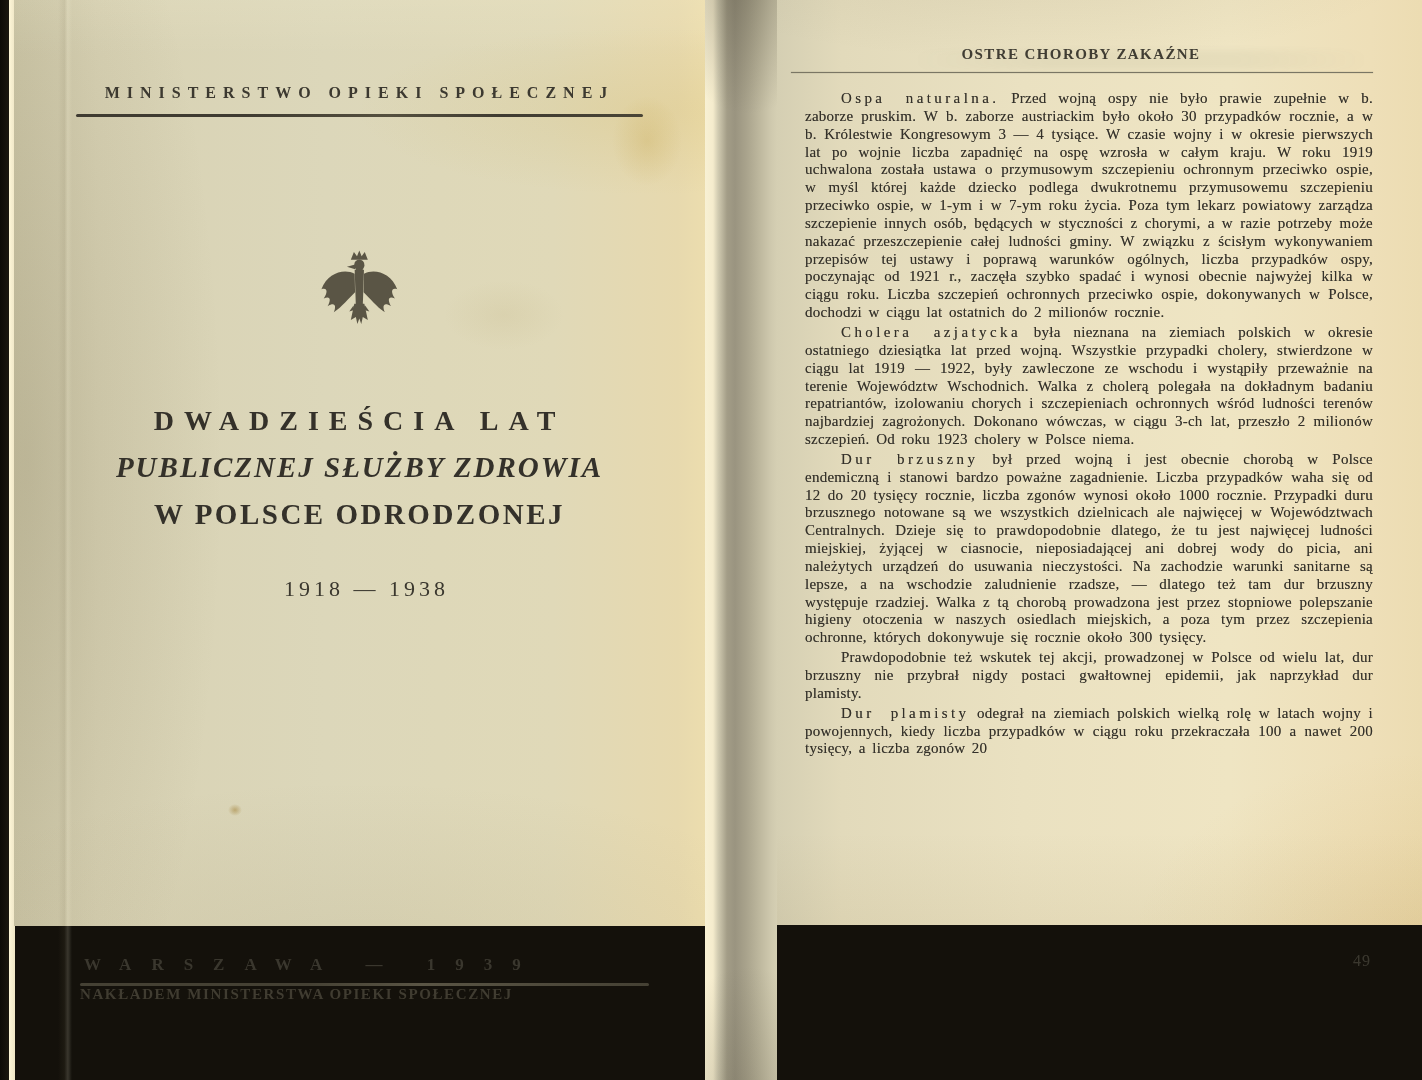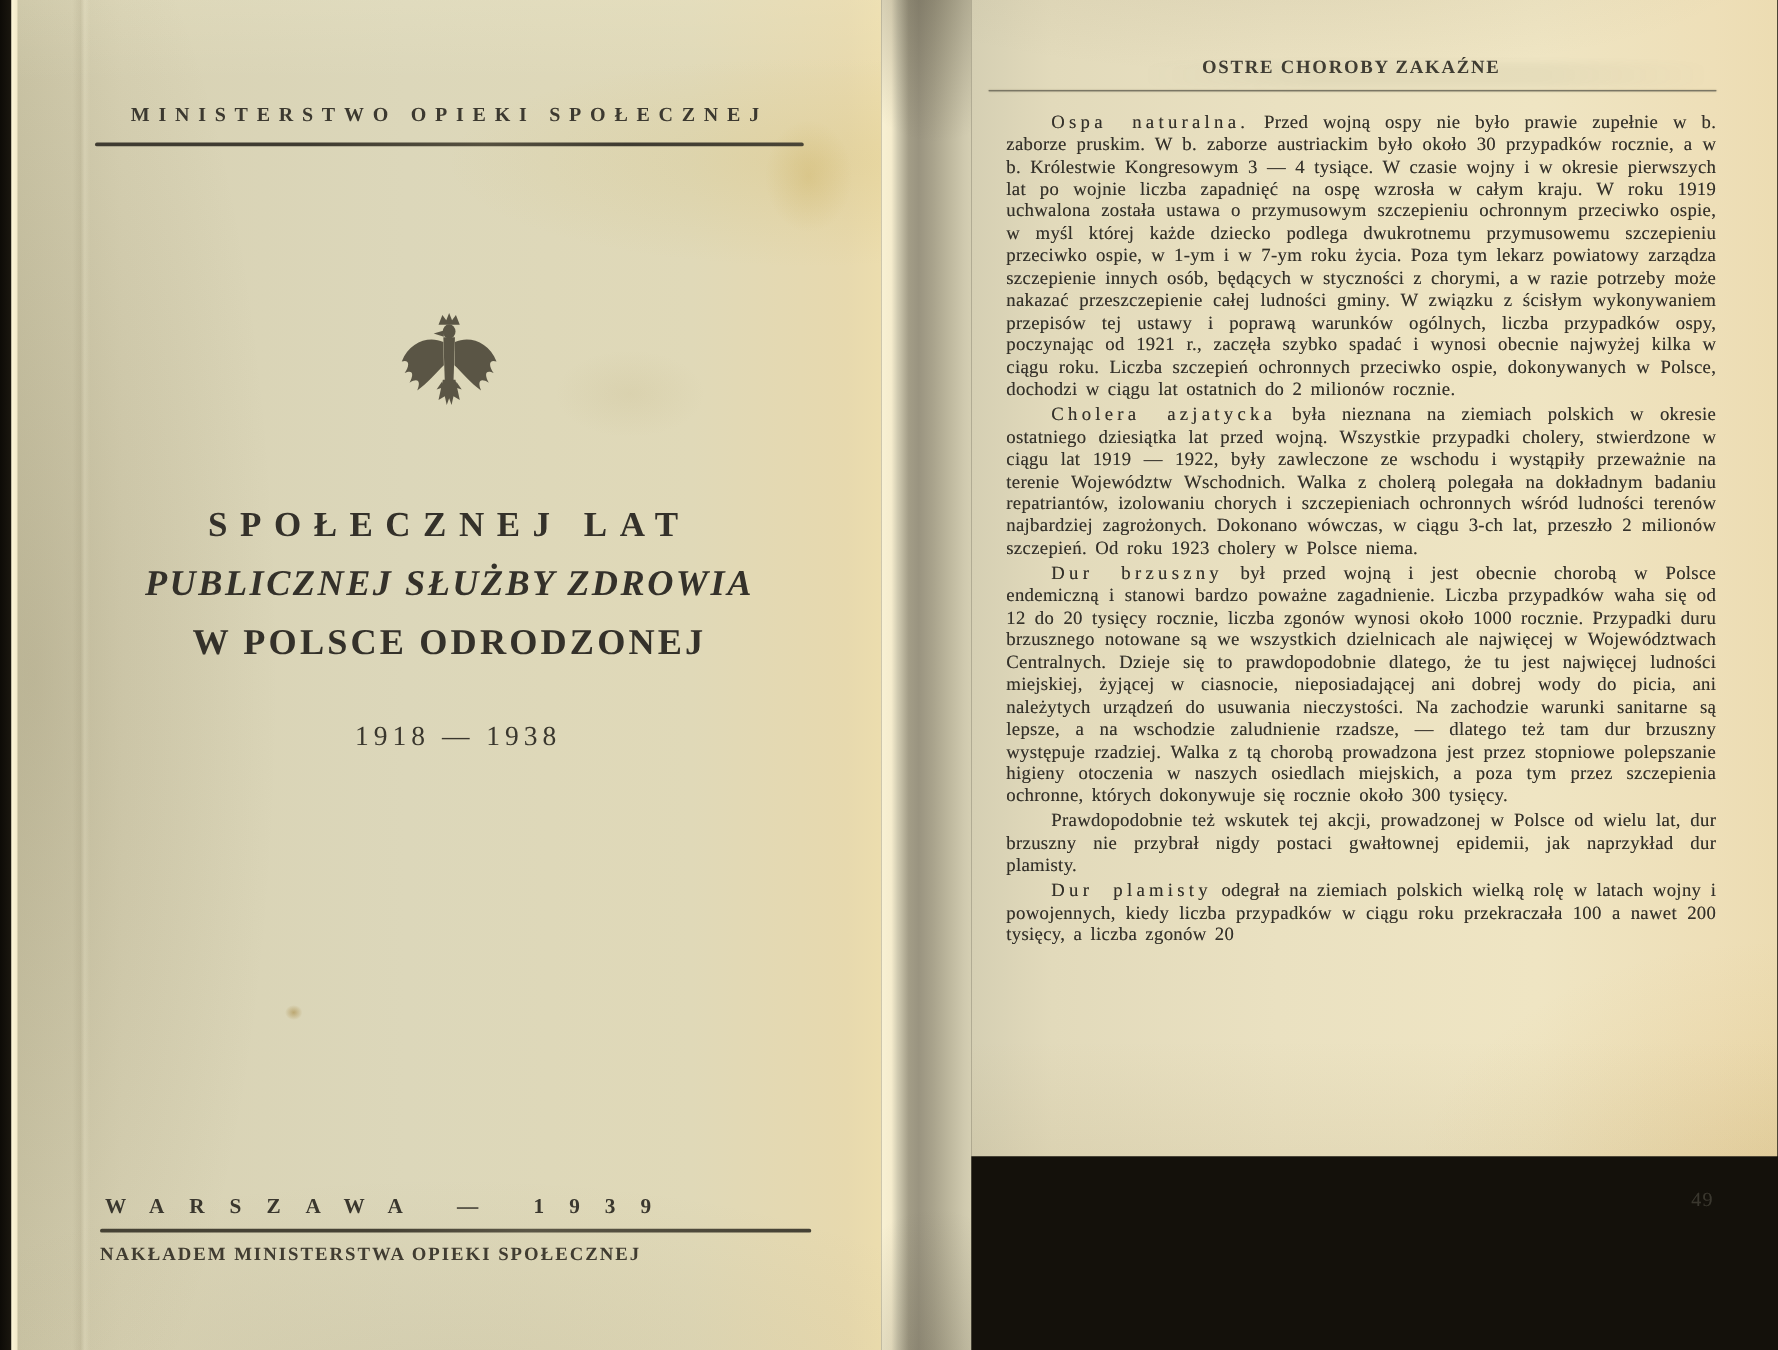--- a/index.html
+++ b/index.html
@@ -10,21 +10,21 @@
   }
   .scan{position:absolute;inset:0;}
 
   
   .book-edge{position:absolute;left:0;top:0;width:10px;height:1080px;
     background:linear-gradient(to right,#0d0b07,#1c1810);}
   .edge-highlight{position:absolute;left:9px;top:0;width:6px;height:1080px;
     background:linear-gradient(to right,#fdf6d8,#efe6c6);}
 
   
-  .page-left{position:absolute;left:14px;top:0;width:691px;height:1080px;
+  .page-left{position:absolute;left:14px;top:0;width:691px;height:926px;
     background:linear-gradient(to right,#cdc7a8 0%,#d8d2b4 12%,#dcd7ba 45%,#e0d9b8 78%,#e7d9ae 96%,#ecddae 100%);}
   .page-left::before{content:"";position:absolute;inset:0;
     background:
       radial-gradient(ellipse 420px 120px at 92% 12%, rgba(196,164,60,.14), transparent 70%),
       radial-gradient(ellipse 700px 260px at 50% 104%, rgba(120,104,60,.10), transparent 70%),
       radial-gradient(ellipse 260px 900px at 2% 50%, rgba(90,80,50,.16), transparent 75%),
       linear-gradient(to bottom, rgba(255,250,220,.12), transparent 6%);
     pointer-events:none;}
   .crease-v{position:absolute;left:44px;top:0;width:14px;height:1080px;
     background:linear-gradient(to right, transparent, rgba(110,100,70,.10) 45%, rgba(255,250,225,.16) 70%, transparent);}
@@ -45,21 +45,21 @@
   .lp-title{position:absolute;left:20px;right:20px;top:398px;color:#34312a;font-weight:700;}
   .lp-title .t1{font-size:28px;letter-spacing:10px;line-height:46px;white-space:nowrap;}
   .lp-title .t2{font-size:29px;letter-spacing:2px;line-height:47px;white-space:nowrap;font-style:italic;}
   .lp-title .t3{font-size:29px;letter-spacing:2.5px;line-height:47px;white-space:nowrap;}
   .lp-years{position:absolute;left:0;right:12px;top:576px;font-size:22px;letter-spacing:4px;color:#3a372e;padding-left:26px;}
   .lp-imprint{position:absolute;left:66px;right:56px;top:955px;color:#3a372e;}
   .lp-city{font-size:17px;font-weight:700;letter-spacing:20px;white-space:nowrap;
     text-align:left;padding-left:4px;}
   .lp-imprint-rule{margin-top:8px;height:3px;
     background:linear-gradient(to right,#454134 0 40%,#5a5545 60%,#454134);border-radius:2px;}
-  .lp-publisher{margin-top:10px;font-size:15px;font-weight:700;letter-spacing:1.6px;
+  .lp-publisher{font-size:15px;font-weight:700;letter-spacing:1.6px;
     white-space:nowrap;text-align:left;color:#403c31;}
 
   
   .gutter{position:absolute;left:705px;top:0;width:72px;height:1080px;
     background:linear-gradient(to right,
       #f8f1d4 0px,#f5eccd 8px,#d2ccb2 13px,#a39d87 22px,#9a9480 30px,
       #aaa48d 42px,#c0baa0 56px,#cfc9ae 66px,#d5cfb3 72px);}
   .gutter::before{content:"";position:absolute;inset:0;
     background:radial-gradient(ellipse 140px 220px at 60% -40px, rgba(60,55,40,.35), transparent 70%),
                radial-gradient(ellipse 140px 220px at 60% 1120px, rgba(60,55,40,.22), transparent 70%);}
@@ -119,21 +119,21 @@
             <path d="M50 31 C36 24 15 30 7 51 C15 48.5 15.5 55 10 63 C19 59 19.5 65 15 73 C25 67 26.5 73 23 81 C34 73.5 42 63 50.5 55 Z"></path>
             <path d="M62 31 C76 24 97 30 105 51 C97 48.5 96.5 55 102 63 C93 59 92.5 65 97 73 C87 67 85.5 73 89 81 C78 73.5 70 63 61.5 55 Z"></path>
             <path d="M49.5 70 L62.5 70 L67 91 L60.5 87 L58.5 96 L56 89 L53.5 96 L51.5 87 L45 91 Z"></path>
             <path d="M48.5 72 L43 80 L49.5 78 Z"></path>
             <path d="M63.5 72 L69 80 L62.5 78 Z"></path>
           </g>
         </svg>
       </div>
 
       <div class="lp-title">
-        <div class="t1">SPOŁECZNEJ LAT</div>
+        <div class="t1">DWADZIEŚCIA LAT</div>
         <div class="t2">PUBLICZNEJ SŁUŻBY ZDROWIA</div>
         <div class="t3">W POLSCE ODRODZONEJ</div>
       </div>
 
       <div class="lp-years">1918 — 1938</div>
 
       <div class="lp-imprint">
         <div class="lp-city">WARSZAWA — 1939</div>
         <div class="lp-imprint-rule"></div>
         <div class="lp-publisher">NAKŁADEM MINISTERSTWA OPIEKI SPOŁECZNEJ</div>

